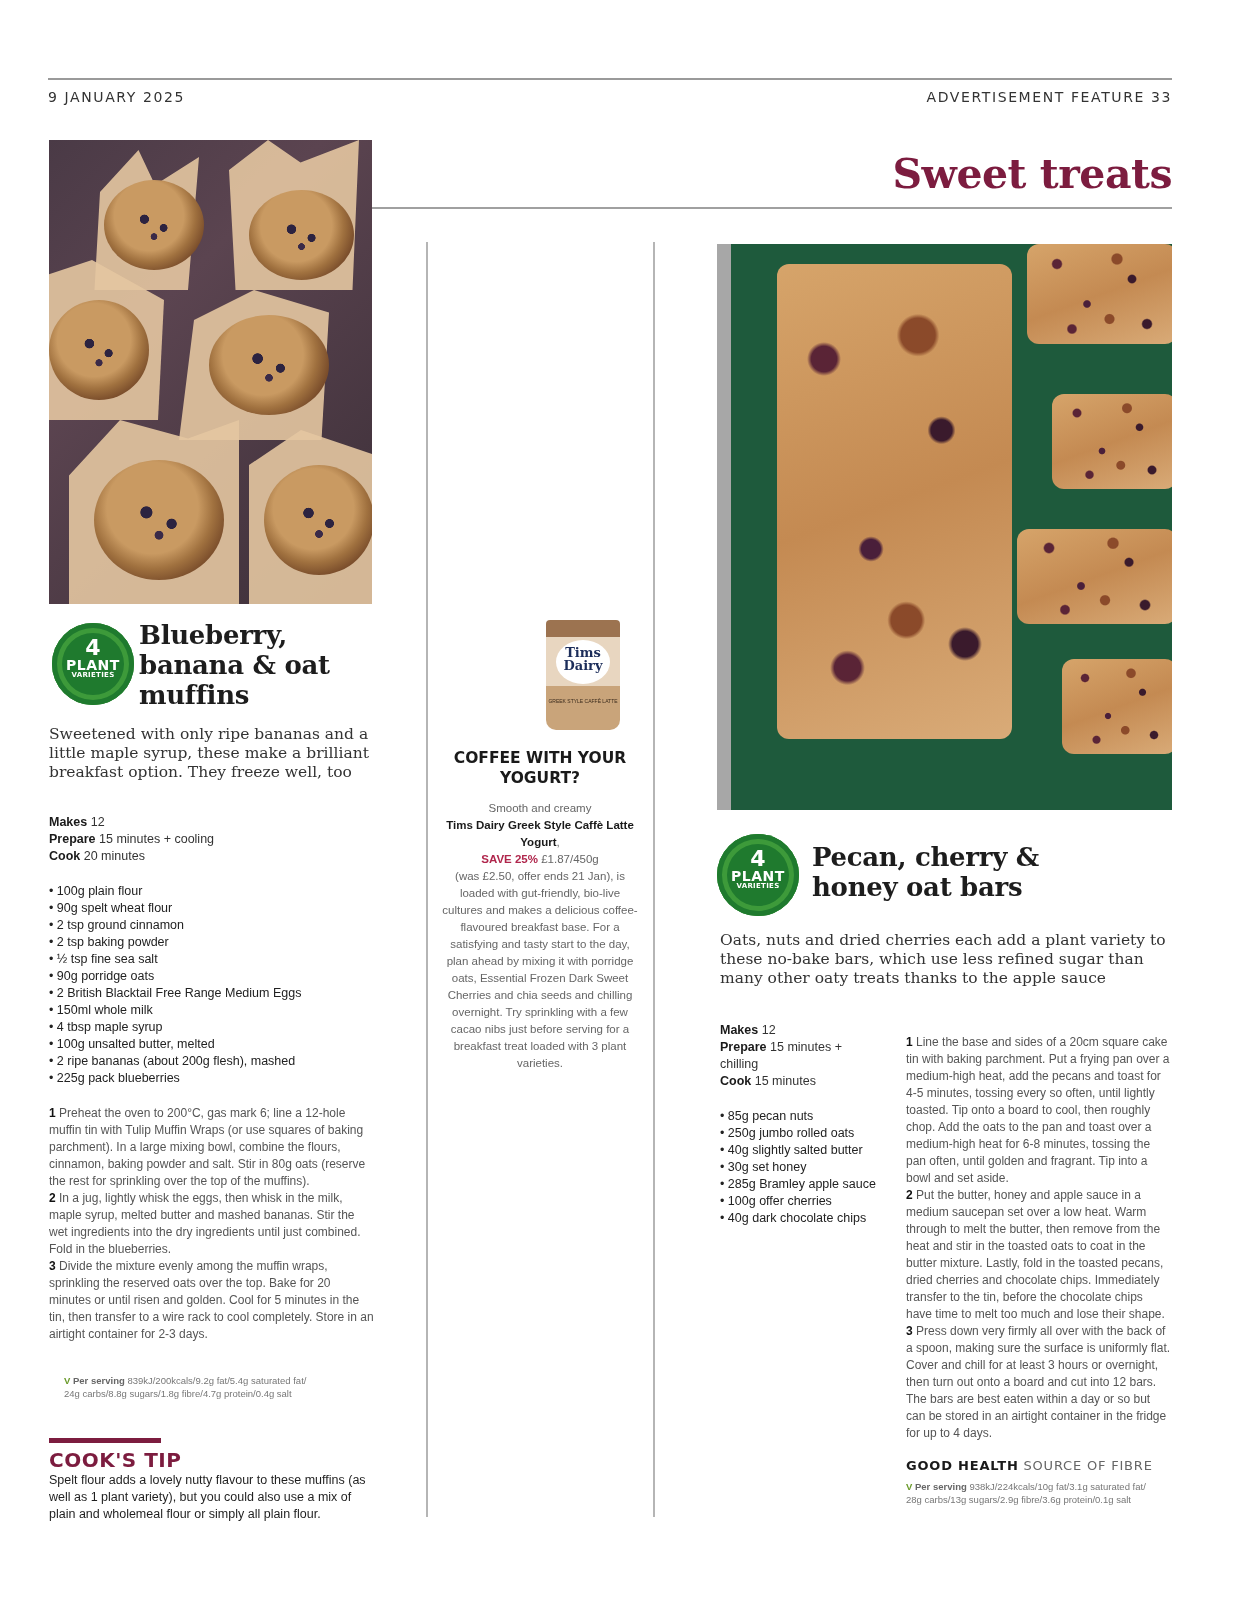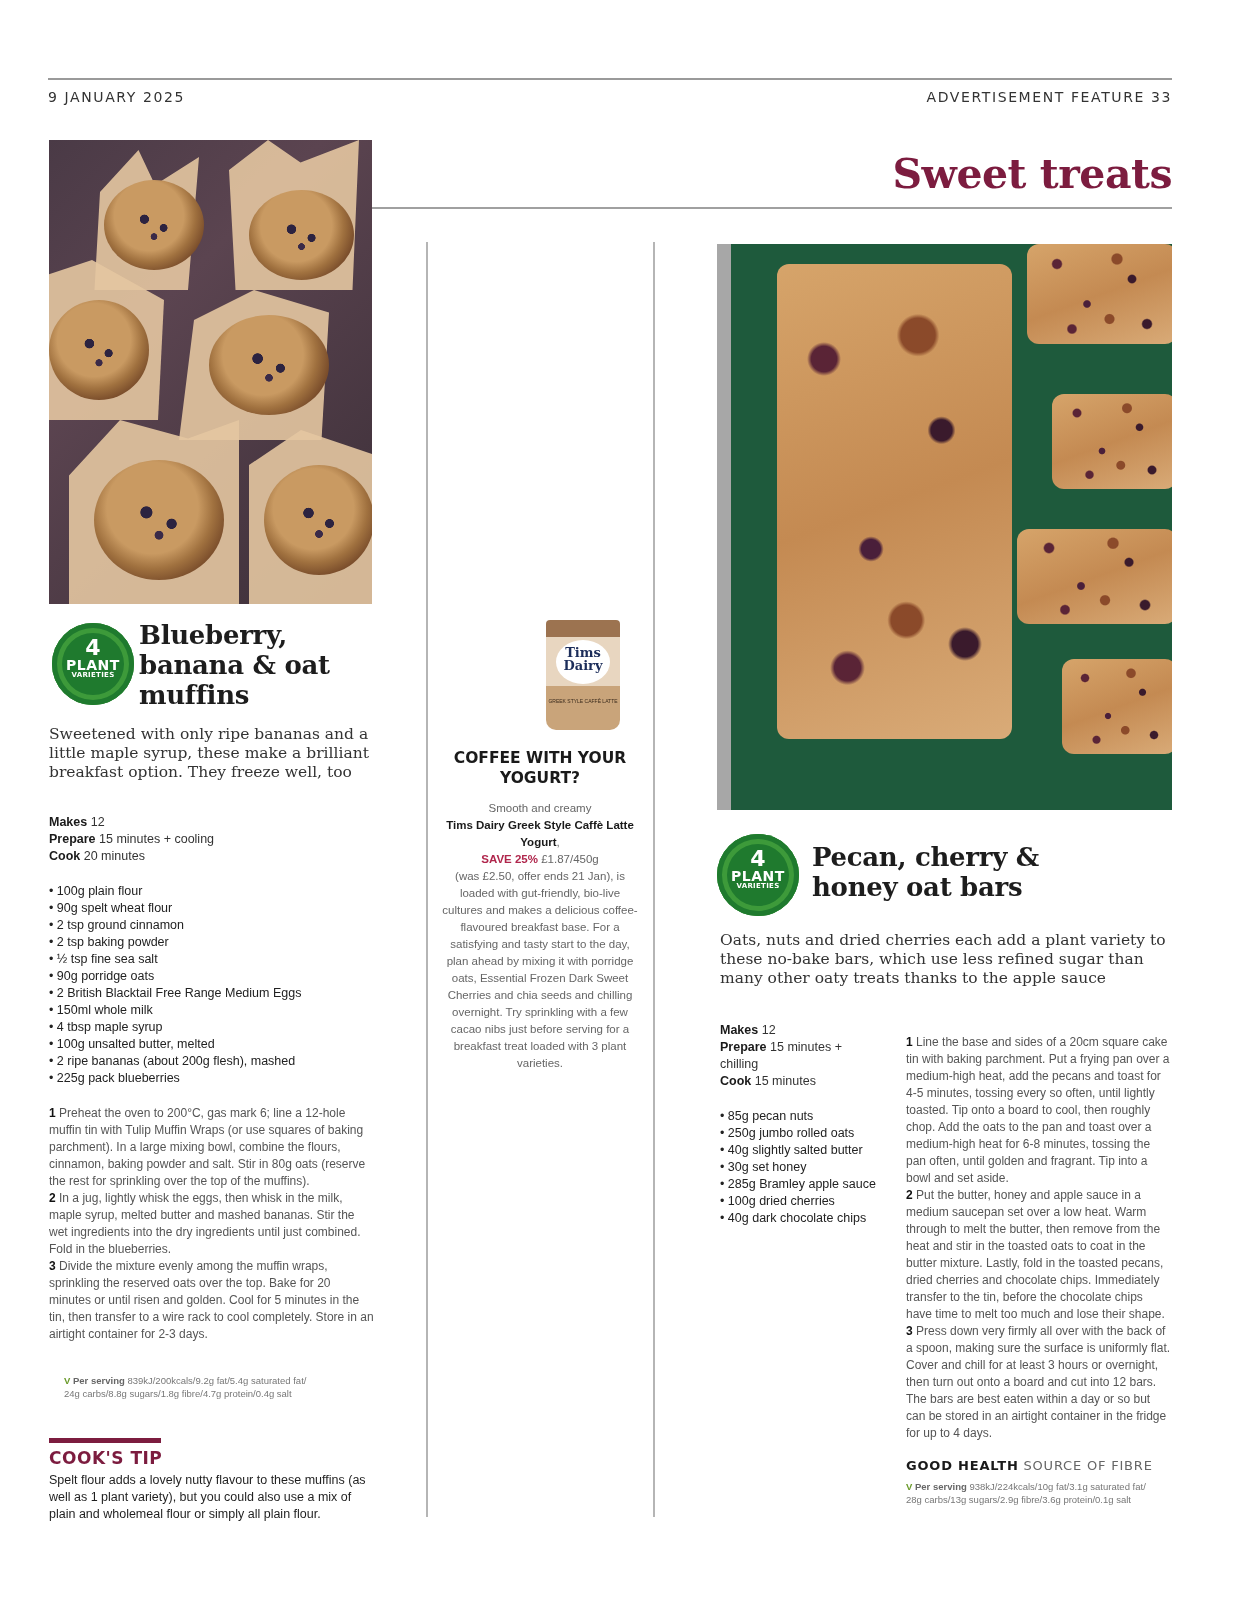--- a/index.html
+++ b/index.html
@@ -69,21 +69,21 @@
   .ingredients { position: absolute; list-style: none; font-size: 12.5px; line-height: 17px; color: #222; }
   .ingredients li::before { content: "• "; }
   .method { position: absolute; font-size: 12px; line-height: 17px; color: #555; }
   .method p b { color: #111; }
   .nutrition { position: absolute; font-size: 9.5px; line-height: 13px; color: #777; }
   .nutrition .v { color: #6a9a2a; font-weight: bold; }
   .nutrition .ps { font-weight: bold; color: #666; }
 
   .tip-bar { position: absolute; left: 49px; top: 1438px; width: 112px; height: 5px; background: #7c1c3f; }
   .tip-title { position: absolute; left: 49px; top: 1448px; font-family: "DejaVu Sans", sans-serif;
-    font-weight: bold; font-size: 17px; color: #7c1c3f; letter-spacing: .5px; }
+    font-weight: bold; font-size: 20px; color: #7c1c3f; letter-spacing: .5px; }
   .tip-text { position: absolute; left: 49px; top: 1472px; width: 330px; font-size: 12.5px; line-height: 17px;
     color: #1f1f1f; }
 
   
   .yogurt { position: absolute; left: 510px; top: 620px; width: 74px; height: 110px;
     border-radius: 4px 4px 10px 10px;
     background: linear-gradient(180deg, #9c7350 0 15%, #e8d6c0 15% 60%, #c9a47a 60% 100%); margin-left: 36px; }
   .yogurt .flower { position: absolute; left: 10px; top: 20px; width: 54px; height: 44px; border-radius: 50%;
     background: #fff; }
   .yogurt .brand { position: absolute; left: 0; right: 0; top: 26px; text-align: center;
@@ -209,21 +209,21 @@
   <div><b>Prepare</b> <span>15 minutes + chilling</span></div>
   <div><b>Cook</b> <span>15 minutes</span></div>
 </div>
 
 <ul class="ingredients" style="left:720px;top:1108px;width:170px;">
   <li>85g pecan nuts</li>
   <li>250g jumbo rolled oats</li>
   <li>40g slightly salted butter</li>
   <li>30g set honey</li>
   <li>285g Bramley apple sauce</li>
-  <li>100g dried cherries</li>
+  <li>100g offer cherries</li>
   <li>40g dark chocolate chips</li>
 </ul>
 
 <div class="method" style="left:906px;top:1022px;width:266px;margin-top:12px;">
   <p><b>1</b> <span>Line the base and sides of a 20cm square cake tin with baking parchment. Put a frying pan over a medium-high heat, add the pecans and toast for 4-5 minutes, tossing every so often, until lightly toasted. Tip onto a board to cool, then roughly chop. Add the oats to the pan and toast over a medium-high heat for 6-8 minutes, tossing the pan often, until golden and fragrant. Tip into a bowl and set aside.</span></p>
   <p><b>2</b> <span>Put the butter, honey and apple sauce in a medium saucepan set over a low heat. Warm through to melt the butter, then remove from the heat and stir in the toasted oats to coat in the butter mixture. Lastly, fold in the toasted pecans, dried cherries and chocolate chips. Immediately transfer to the tin, before the chocolate chips have time to melt too much and lose their shape.</span></p>
   <p><b>3</b> <span>Press down very firmly all over with the back of a spoon, making sure the surface is uniformly flat. Cover and chill for at least 3 hours or overnight, then turn out onto a board and cut into 12 bars. The bars are best eaten within a day or so but can be stored in an airtight container in the fridge for up to 4 days.</span></p>
 </div>
 
 <div class="good-health">

